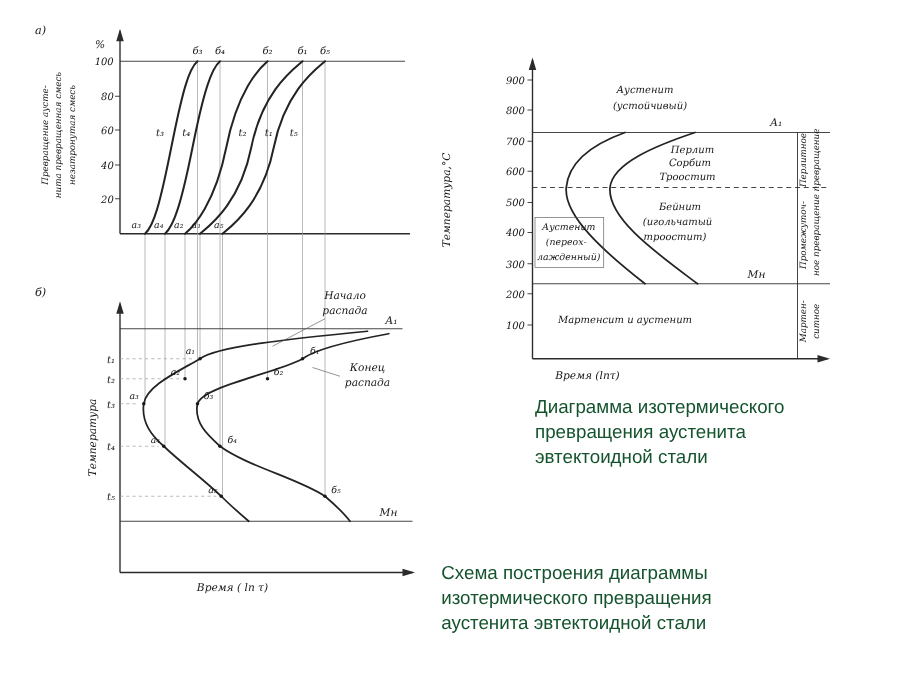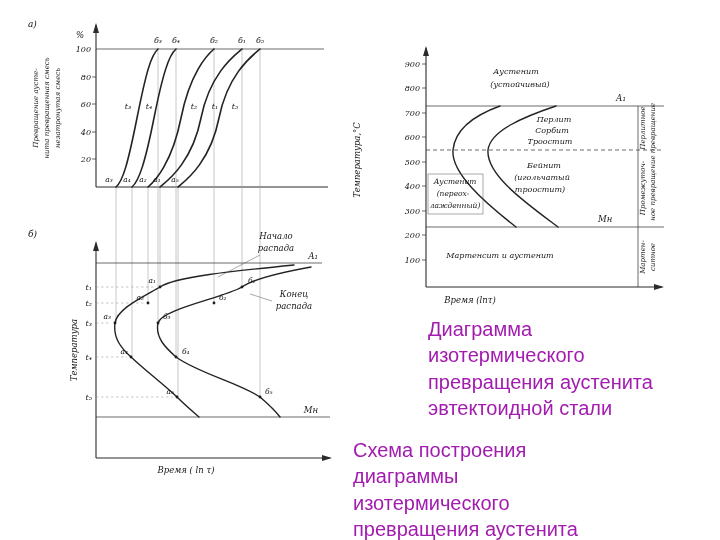--- a/index.html
+++ b/index.html
@@ -1,18 +1,18 @@
 <!DOCTYPE html>
 <html><head>
 <meta charset="utf-8">
 <style>
   html,body{margin:0;padding:0}
   body{width:720px;height:540px;background:#ffffff;position:relative;overflow:hidden;
        font-family:"Liberation Sans",sans-serif}
-  .caption{position:absolute;font-size:20px;line-height:1.32;color:#a21caf;
+  .caption{position:absolute;font-size:15px;line-height:1.32;color:#14532d;
            font-family:"Liberation Sans",sans-serif}
   svg{position:absolute;overflow:visible}
   .ax{stroke:#2b2b2b;stroke-width:1.1;fill:none}
   .cv{stroke:#232323;stroke-width:1.6;fill:none;stroke-linecap:round}
   .cv2{stroke:#232323;stroke-width:1.4;fill:none;stroke-linecap:round}
   .tn{stroke:#2b2b2b;stroke-width:0.7;fill:none}
   .tn5{stroke:#555;stroke-width:0.5;fill:none}
   .gd{stroke:#9a9a9a;stroke-width:0.55;fill:none}
   .dsh{stroke-dasharray:4 3}
   .dsh2{stroke-dasharray:2.5 2.5}
@@ -238,13 +238,13 @@
     <text class="t7" text-anchor="middle" x="307" y="156" transform="rotate(-90 307 156)">ное превращение</text>
   </g>
   <g>
     <text class="t7" text-anchor="middle" x="297" y="225" transform="rotate(-90 297 225)">Мартен-</text>
     <text class="t7" text-anchor="middle" x="307" y="225" transform="rotate(-90 307 225)">ситное</text>
   </g>
 </svg>
 
 <div class="caption" style="left:428px;top:316px;width:244px">Диаграмма изотермического превращения аустенита эвтектоидной стали</div>
 
-<div class="caption" style="left:353px;top:437px;width:252px">Схема построения диаграммы изотермического превращения аустенита эвтектоидной стали</div>
+<div class="caption" style="left:353px;top:449px;width:252px">Схема построения диаграммы изотермического превращения аустенита эвтектоидной стали</div>
 
 </body></html>

